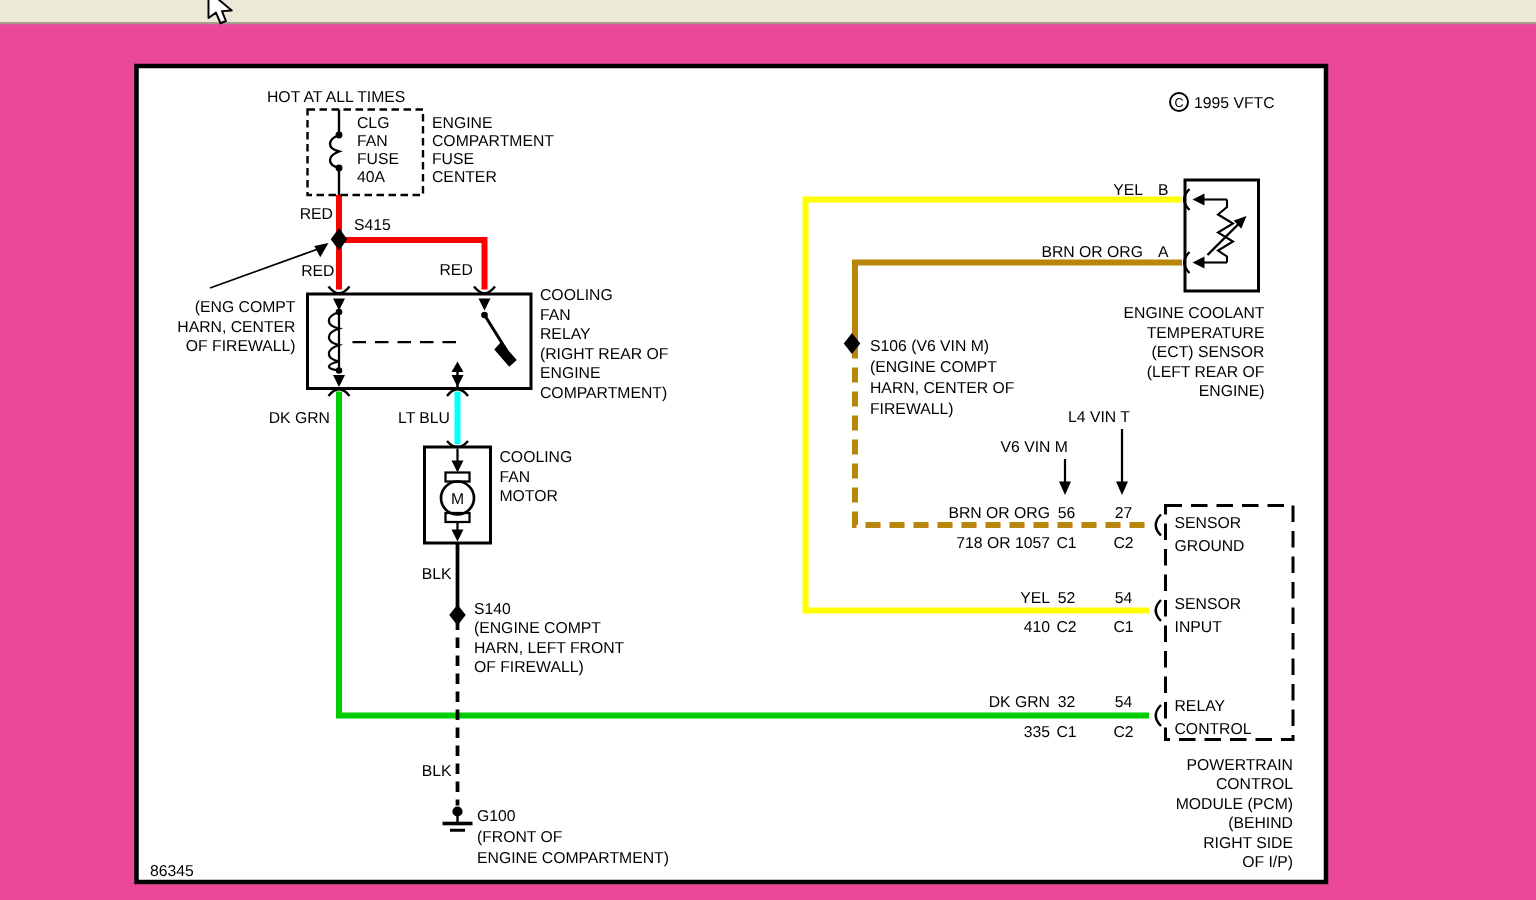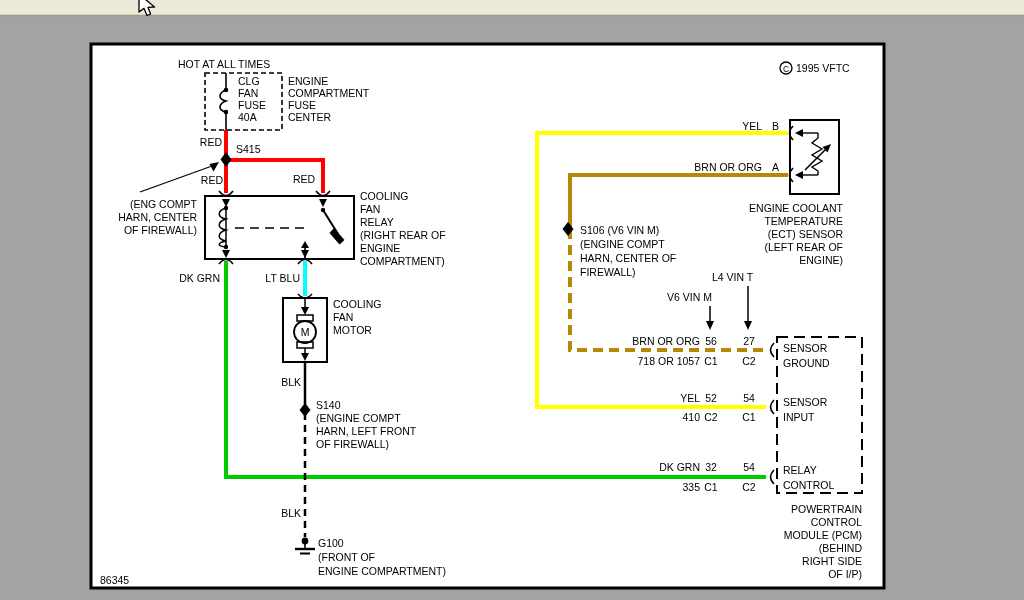--- a/index.html
+++ b/index.html
@@ -1,17 +1,17 @@
 <!DOCTYPE html>
 <html><head>
 <meta charset="utf-8">
 <title>Wiring Diagram Viewer</title>
 <style>
   html,body{margin:0;padding:0;background:#ffffff;}
-  .stage{position:relative;width:1024px;height:600px;background:#a3a3a3;overflow:hidden;}
+  .stage{position:relative;width:1024px;height:600px;background:#ec4899;overflow:hidden;}
   svg{position:absolute;left:0;top:0;}
   text{font-family:"Liberation Sans","DejaVu Sans",sans-serif;font-size:10.5px;fill:#000;}
   .e{text-anchor:end;}
   .m{text-anchor:middle;}
   .sm{font-size:8.5px;}
   .blk-line{stroke:#000;fill:none;}
 </style>
 </head>
 <body>
 

